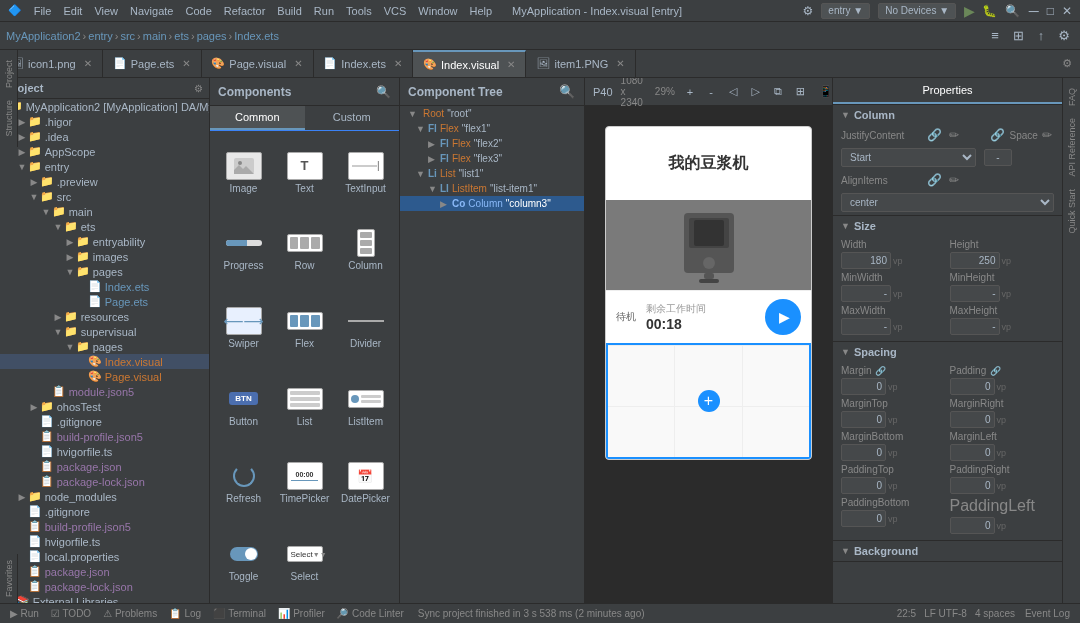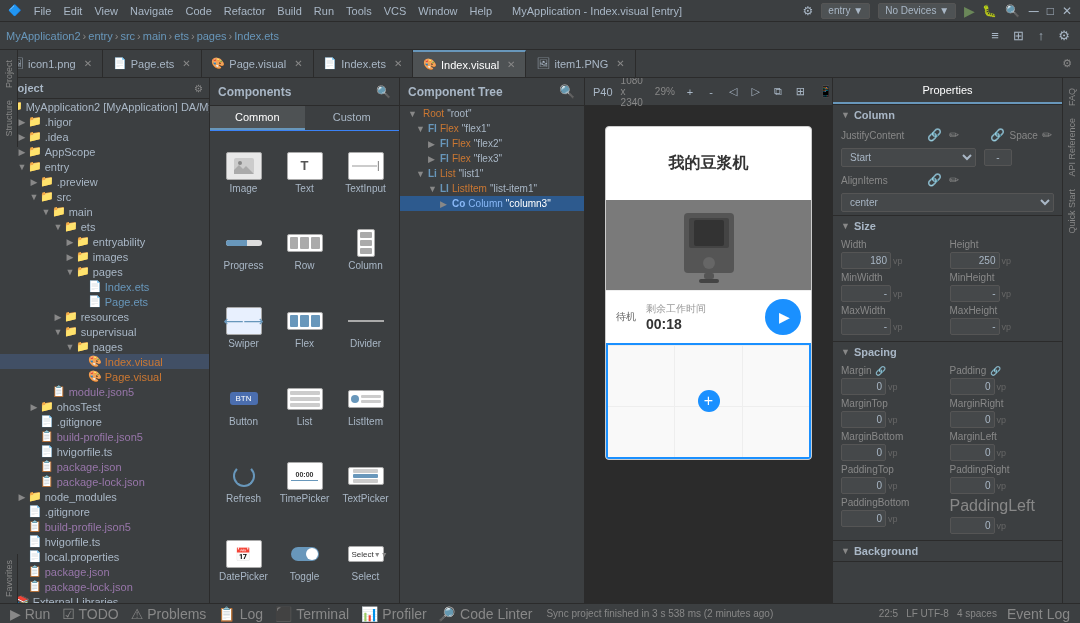--- a/index.html
+++ b/index.html
@@ -118,21 +118,21 @@
     .props-row .prop-label { width: 80px; color: #888; font-size: 10px; flex-shrink: 0; }
     .props-row .prop-value { flex: 1; display: flex; align-items: center; gap: 3px; }
     .prop-select { background: #45484a; border: 1px solid #555; border-radius: 2px; padding: 2px 4px; font-size: 10px; color: #a9b7c6; width: 100%; cursor: pointer; }
     .prop-icon-btn { background: none; border: none; color: #888; cursor: pointer; font-size: 12px; padding: 0 2px; }
     .dash-field { background: #45484a; border: 1px solid #555; border-radius: 2px; padding: 2px 3px; font-size: 10px; color: #a9b7c6; width: 28px; text-align: center; }
 
     
     #statusbar { height: 20px; background: #3c3f41; border-top: 1px solid #2b2b2b; display: flex; align-items: center; padding: 0 8px; font-size: 10px; color: #888; gap: 12px; }
     #statusbar .status-left { display: flex; align-items: center; gap: 8px; }
     #statusbar .status-right { margin-left: auto; display: flex; align-items: center; gap: 8px; }
-    #statusbar .status-btn { background: none; border: none; color: #888; cursor: pointer; font-size: 14px; padding: 0 2px; }
+    #statusbar .status-btn { background: none; border: none; color: #888; cursor: pointer; font-size: 10px; padding: 0 2px; }
     .comp-icon-progress { width: 36px; height: 6px; background: #ddd; border-radius: 3px; overflow: hidden; }
     .comp-icon-progress-inner { height: 100%; width: 60%; background: #6897bb; }
     .comp-icon-row { display: flex; align-items: center; border: 1px solid #aaa; border-radius: 2px; background: #fff; width: 36px; height: 18px; gap: 2px; padding: 2px; }
     .comp-icon-row-item { flex: 1; height: 100%; background: #aaa; border-radius: 1px; }
     .comp-icon-col { display: flex; flex-direction: column; border: 1px solid #aaa; border-radius: 2px; background: #fff; width: 18px; height: 28px; gap: 2px; padding: 2px; }
     .comp-icon-col-item { width: 100%; height: 6px; background: #aaa; border-radius: 1px; }
     .comp-icon-flex { border: 1px solid #aaa; border-radius: 2px; background: #fff; width: 36px; height: 18px; display: flex; gap: 2px; padding: 2px; }
     .comp-icon-flex-item { flex: 1; background: #6897bb; border-radius: 1px; }
     .comp-icon-divider { width: 36px; height: 18px; display: flex; align-items: center; }
     .comp-icon-divider-line { width: 100%; height: 2px; background: #aaa; }
@@ -553,21 +553,21 @@
         <div class="comp-icon">
           <div class="comp-icon-divider">
               <div class="comp-icon-divider-line"></div>
             </div>
         </div>
         <span class="comp-label">Divider</span>
       </div>
       <div class="comp-item">
         <div class="comp-icon">
           <div style="width:36px;height:28px;display:flex;align-items:center;justify-content:center;">
-            <div style="padding:2px 6px;background:#4b6eaf;border-radius:3px;font-size:8px;color:#fff;">BTN</div>
+            <div style="padding:2px 6px;background:#4b6eaf;border-radius:3px;font-size:8px;color:#fff;font-weight:bold;">BTN</div>
           </div>
         </div>
         <span class="comp-label">Button</span>
       </div>
       <div class="comp-item">
         <div class="comp-icon">
           <div class="comp-icon-list">
             <div class="comp-icon-list-row"></div>
             <div class="comp-icon-list-row"></div>
             <div class="comp-icon-list-row"></div>
@@ -596,30 +596,20 @@
         <span class="comp-label">Refresh</span>
       </div>
       <div class="comp-item">
         <div class="comp-icon">
           <div style="width:36px;height:28px;border:1px solid #aaa;border-radius:2px;background:#fff;display:flex;flex-direction:column;align-items:center;justify-content:center;gap:2px;">
             <div style="font-size:7px;color:#333;font-weight:bold;">00:00</div>
             <div style="width:80%;height:1px;background:#6897bb;"></div>
           </div>
         </div>
         <span class="comp-label">TimePicker</span>
-      </div>
-      <div class="comp-item">
-        <div class="comp-icon">
-          <div class="comp-icon-textpicker">
-            <div class="comp-icon-textpicker-line"></div>
-            <div class="comp-icon-textpicker-line active"></div>
-            <div class="comp-icon-textpicker-line"></div>
-          </div>
-        </div>
-        <span class="comp-label">TextPicker</span>
       </div>
       <div class="comp-item">
         <div class="comp-icon">
           <div style="width:36px;height:28px;border:1px solid #aaa;border-radius:2px;background:#fff;display:flex;align-items:center;justify-content:center;">
             <span style="font-size:13px;">📅</span>
           </div>
         </div>
         <span class="comp-label">DatePicker</span>
       </div>
       <div class="comp-item">

